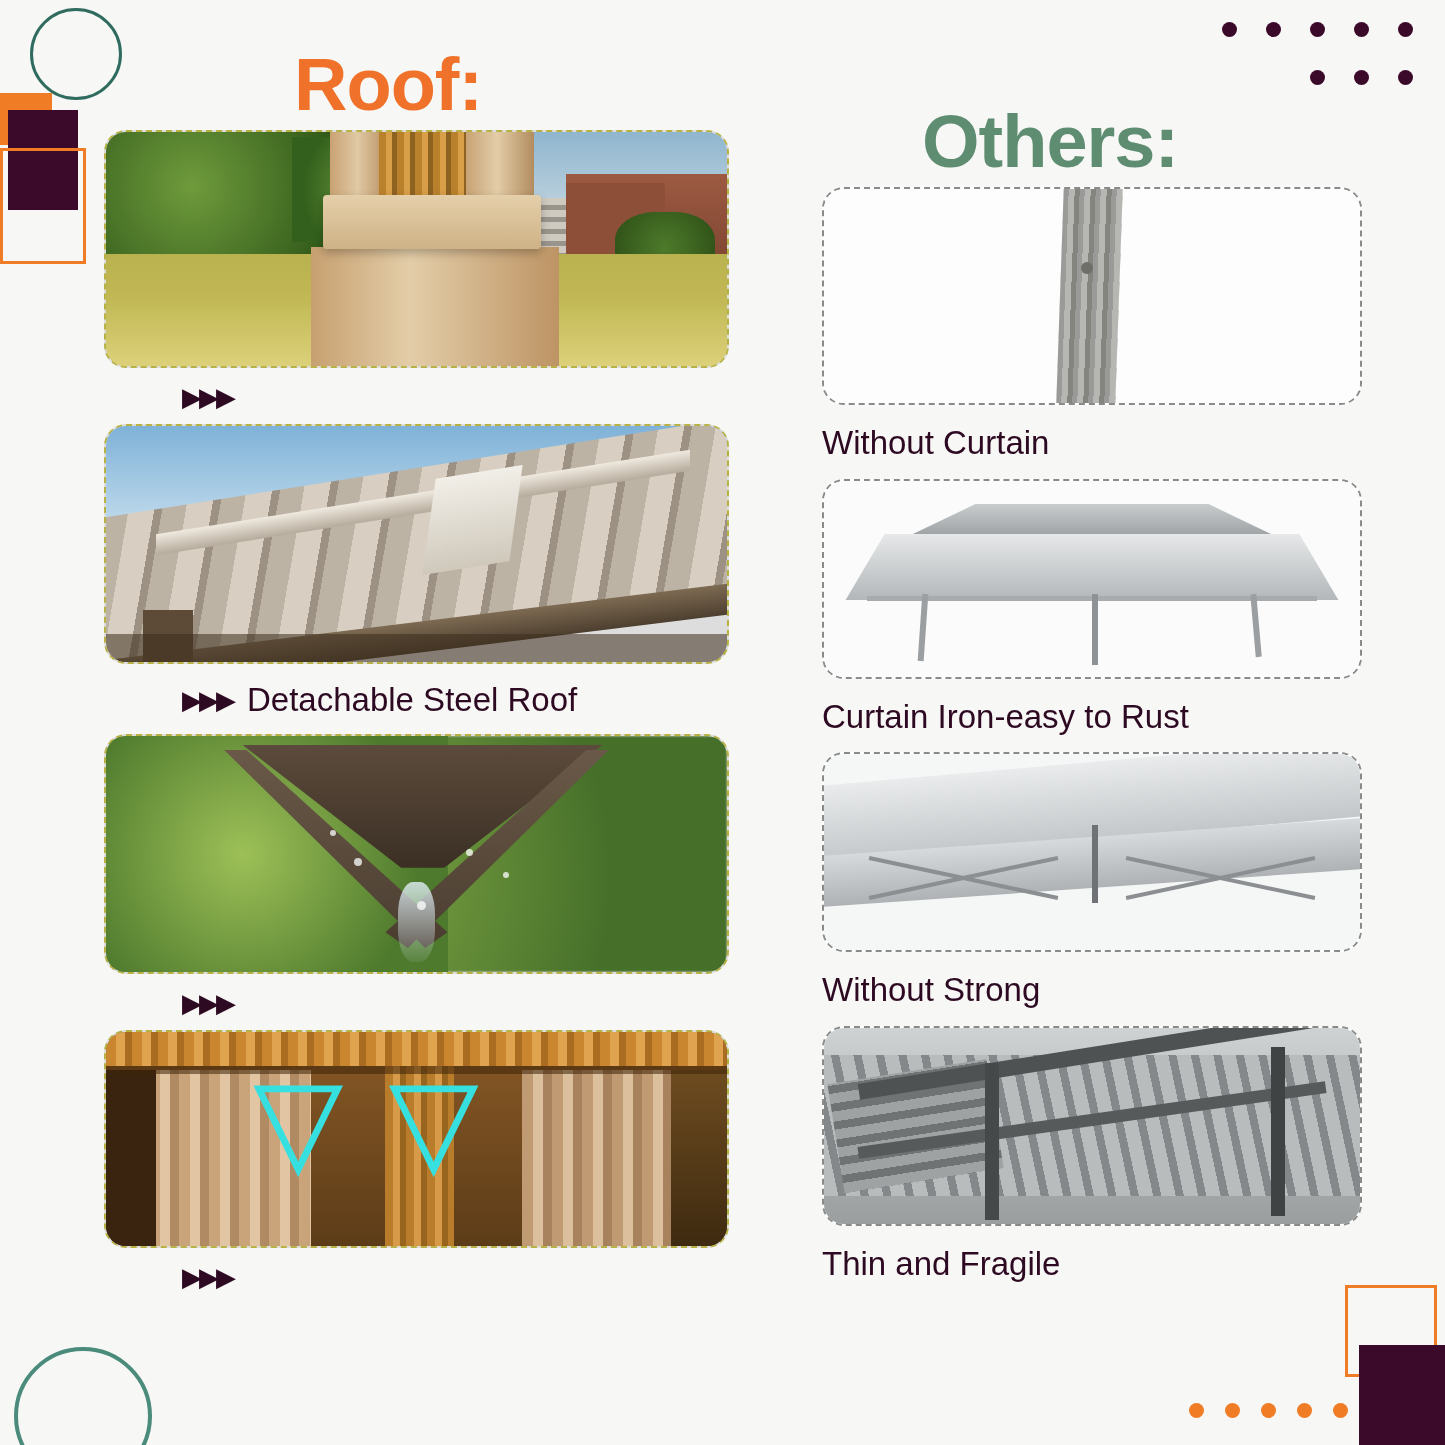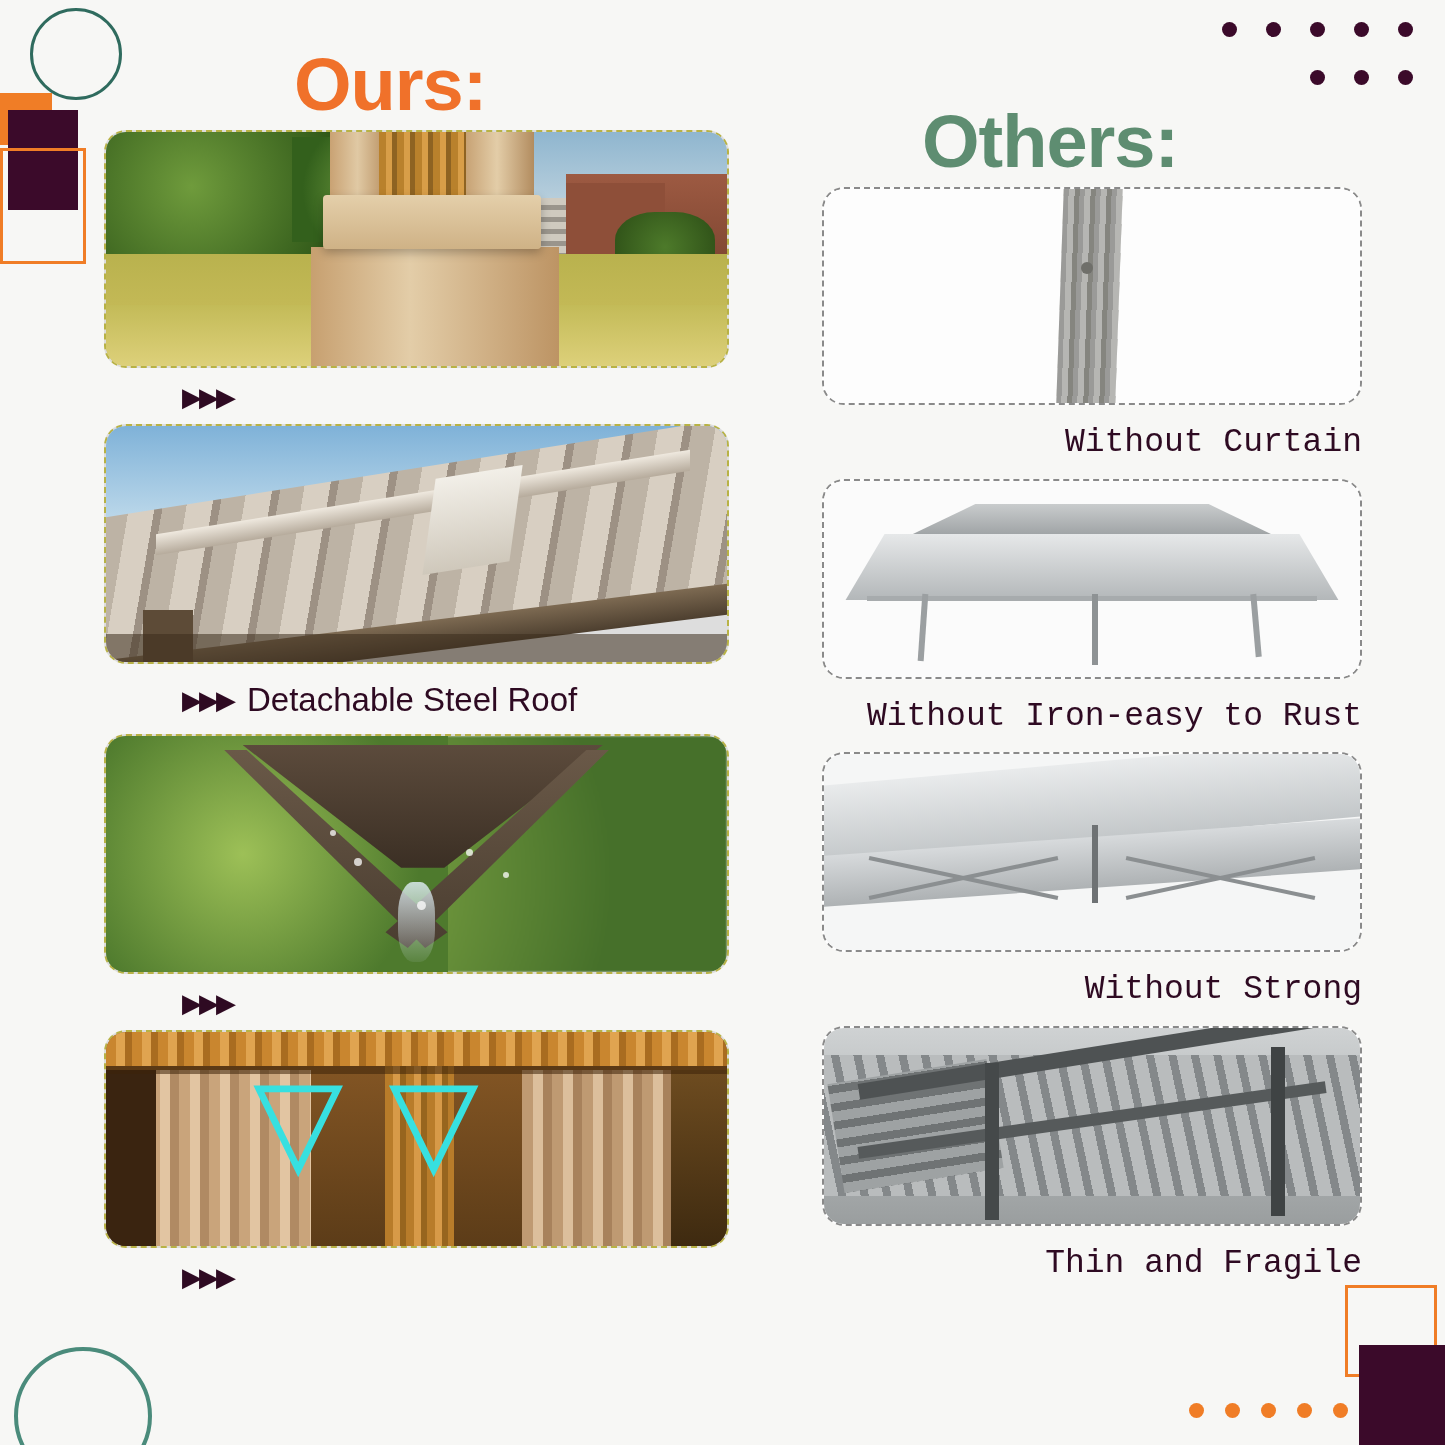--- a/index.html
+++ b/index.html
@@ -134,24 +134,23 @@
     gap: 14px;
     padding: 16px 0 14px 78px;
   }
   .arrows {
     color: #2e0a22;
     font-size: 26px;
     letter-spacing: -3px;
     line-height: 1;
   }
   .cap-others {
-    text-align: right;
+    text-align: left;
     padding: 18px 0 16px 0;
     width: 540px;
-    font-family: Liberation Mono, monospace;
   }
 
   
   .photo { position: absolute; inset: 0; }
 
   
   .p1-sky { position:absolute; left:0; top:0; right:0; height:42%; background:linear-gradient(#8fb6cf,#c9d9e2); }
   .p1-hedge { position:absolute; left:0; top:0; width:46%; height:58%; background:radial-gradient(circle at 30% 40%, #6f9b3c, #2f5718 70%); }
   .p1-hedge2 { position:absolute; left:30%; top:2%; width:28%; height:45%; background:radial-gradient(circle at 50% 50%, #79a545, #33601c 75%); }
   .p1-wall { position:absolute; right:0; top:18%; width:26%; height:42%; background:linear-gradient(#9d5a42,#7c4430); }
@@ -259,21 +258,21 @@
 <div class="deco" id="deco-br-dots">
   <span class="dot" style="left:0px;   top:0px; background:#f07d26;"></span>
   <span class="dot" style="left:36px;  top:0px; background:#f07d26;"></span>
   <span class="dot" style="left:72px;  top:0px; background:#f07d26;"></span>
   <span class="dot" style="left:108px; top:0px; background:#f07d26;"></span>
   <span class="dot" style="left:144px; top:0px; background:#f07d26;"></span>
 </div>
 
 <div class="column" id="col-ours">
 
-  <h1 class="col-title" id="ours-title">Ours:</h1>
+  <h1 class="col-title" id="ours-title">Roof:</h1>
 
   <div class="card card-ours" style="height:238px;margin-top:8px;">
     <div class="photo">
       <div class="p1-sky"></div>
         <div class="p1-wall"></div>
         <div class="p1-wall2"></div>
       <div class="p1-steps"></div>
         <div class="p1-hedge"></div>
         <div class="p1-hedge2"></div>
       <div class="p1-bush"></div>
@@ -363,21 +362,21 @@
     <div class="photo">
       <div class="o2-bg"></div>
         <div class="o2-top"></div>
         <div class="o2-main"></div>
       <div class="o2-bar"></div>
       <div class="o2-leg1"></div>
         <div class="o2-leg2"></div>
         <div class="o2-leg3"></div>
     </div>
   </div>
-  <div class="caption cap-others">Without Iron-easy to Rust</div>
+  <div class="caption cap-others">Curtain Iron-easy to Rust</div>
 
   <div class="card card-others" style="height:200px;">
     <div class="photo">
       <div class="o3-bg"></div>
         <div class="o3-top"></div>
         <div class="o3-mid"></div>
       <div class="o3-pole"></div>
       <div class="o3-x1"></div>
         <div class="o3-x2"></div>
         <div class="o3-x3"></div>

